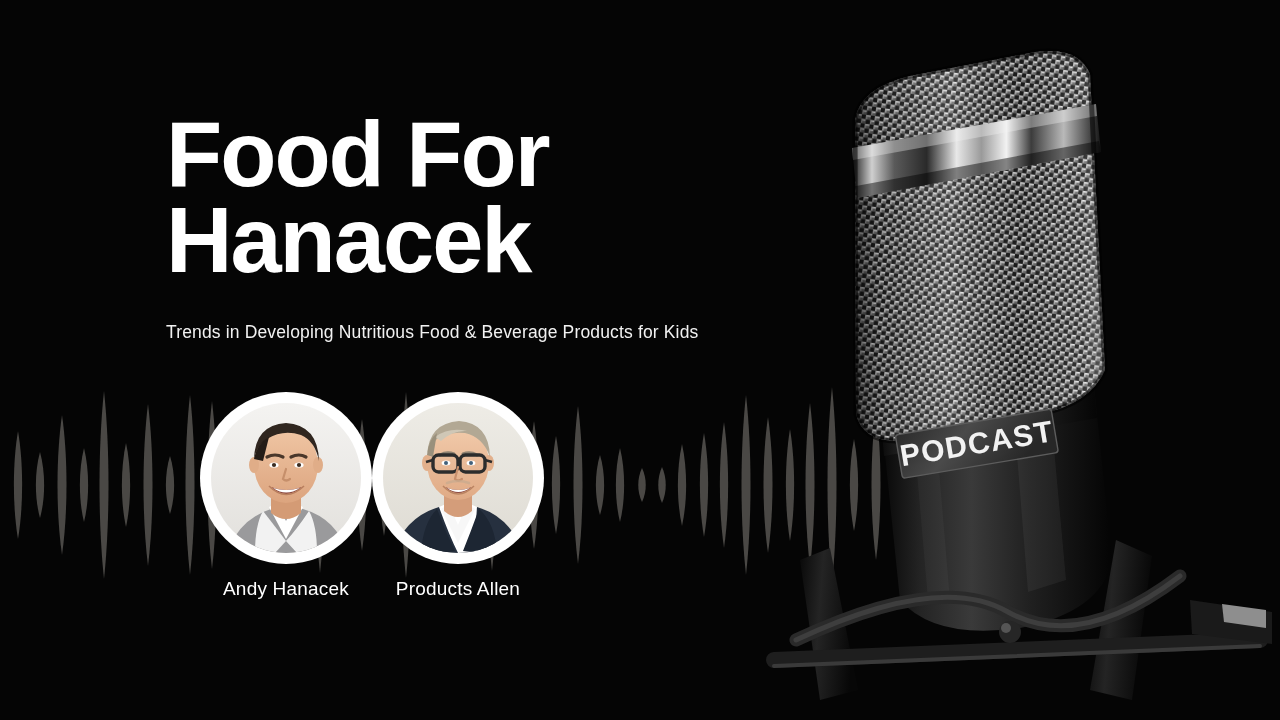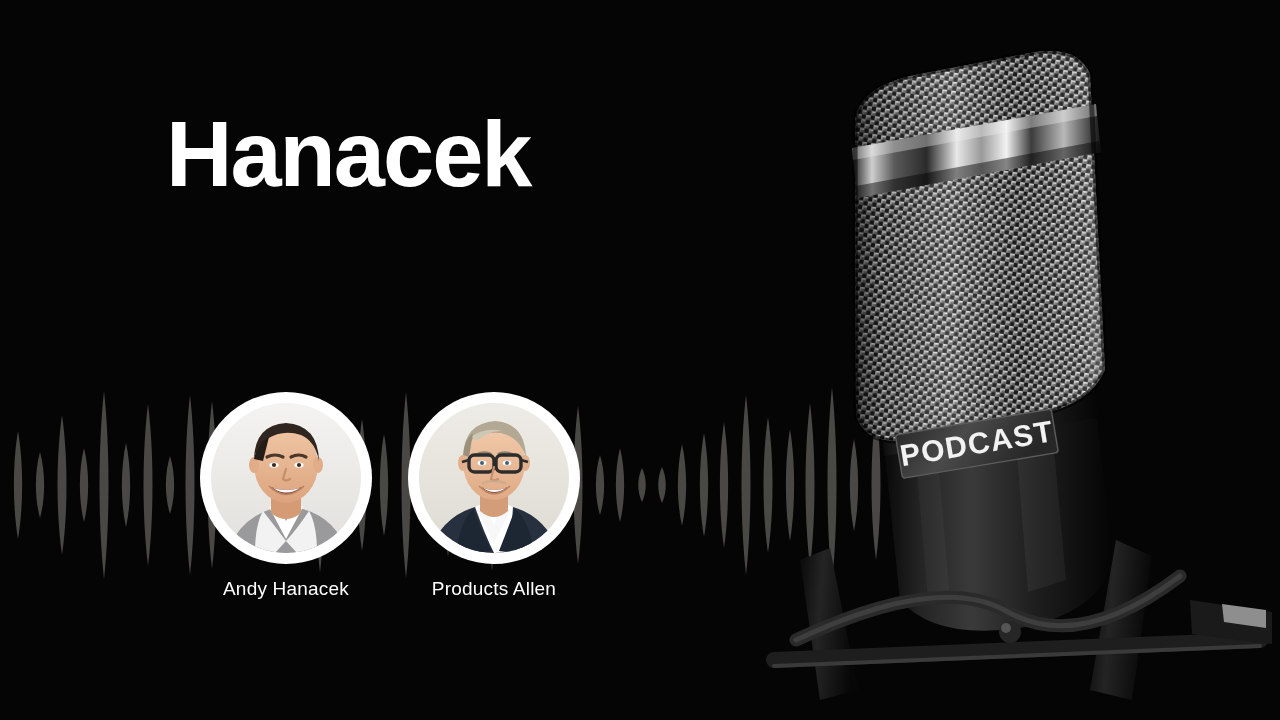--- a/index.html
+++ b/index.html
@@ -17,21 +17,21 @@
     letter-spacing:-2.0px;font-family:"Liberation Sans",sans-serif;
     margin:0;white-space:nowrap;-webkit-font-smoothing:antialiased;
   }
   #subtitle{
     position:absolute;left:166px;top:322px;z-index:4;
     color:#f2f2f2;font-size:17.5px;font-weight:400;letter-spacing:.15px;
     white-space:nowrap;
   }
 
   
-  #hosts{position:absolute;left:200px;top:392px;z-index:5;display:flex;gap:36px;justify-content:space-between;}
+  #hosts{position:absolute;left:200px;top:392px;z-index:5;display:flex;justify-content:space-between;}
   .host{width:172px;display:flex;flex-direction:column;align-items:center;}
   .avatar-ring{
     width:172px;height:172px;border-radius:50%;
     background:#ffffff;padding:0;box-sizing:border-box;
     display:flex;align-items:center;justify-content:center;
     box-shadow:0 0 0 0 #fff;
   }
   .avatar-clip{
     width:150px;height:150px;border-radius:50%;overflow:hidden;position:relative;
   }
@@ -209,22 +209,24 @@
         <path d="M14 666 L500 646" stroke="#3a3a3a" stroke-width="4" stroke-linecap="round"></path>
         <path d="M430 600 L512 612 L512 644 L432 634 Z" fill="#1a1a1a" stroke="none"></path>
         <path d="M462 604 L506 610 L506 628 L464 622 Z" fill="#8e8e8e" stroke="none"></path>
         <circle cx="250" cy="632" r="11" fill="#262626" stroke="none"></circle>
         <circle cx="246" cy="628" r="5" fill="#555" stroke="none"></circle>
       </g>
     </svg>
   </div>
 
   <div id="title-block">
+    <div class="title-line">Food For</div>
     <div class="title-line">Hanacek</div>
   </div>
+  <div id="subtitle">Trends in Developing Nutritious Food &amp; Beverage Products for Kids</div>
 
   <div id="hosts">
 
     <div class="host">
       <div class="avatar-ring">
         <div class="avatar-clip">
           <svg width="150" height="150" viewBox="0 0 150 150" xmlns="http://www.w3.org/2000/svg">
             <defs>
               <linearGradient id="bg1" x1="0" y1="0" x2="0" y2="1">
                 <stop offset="0%" stop-color="#f4f3f1"></stop>

